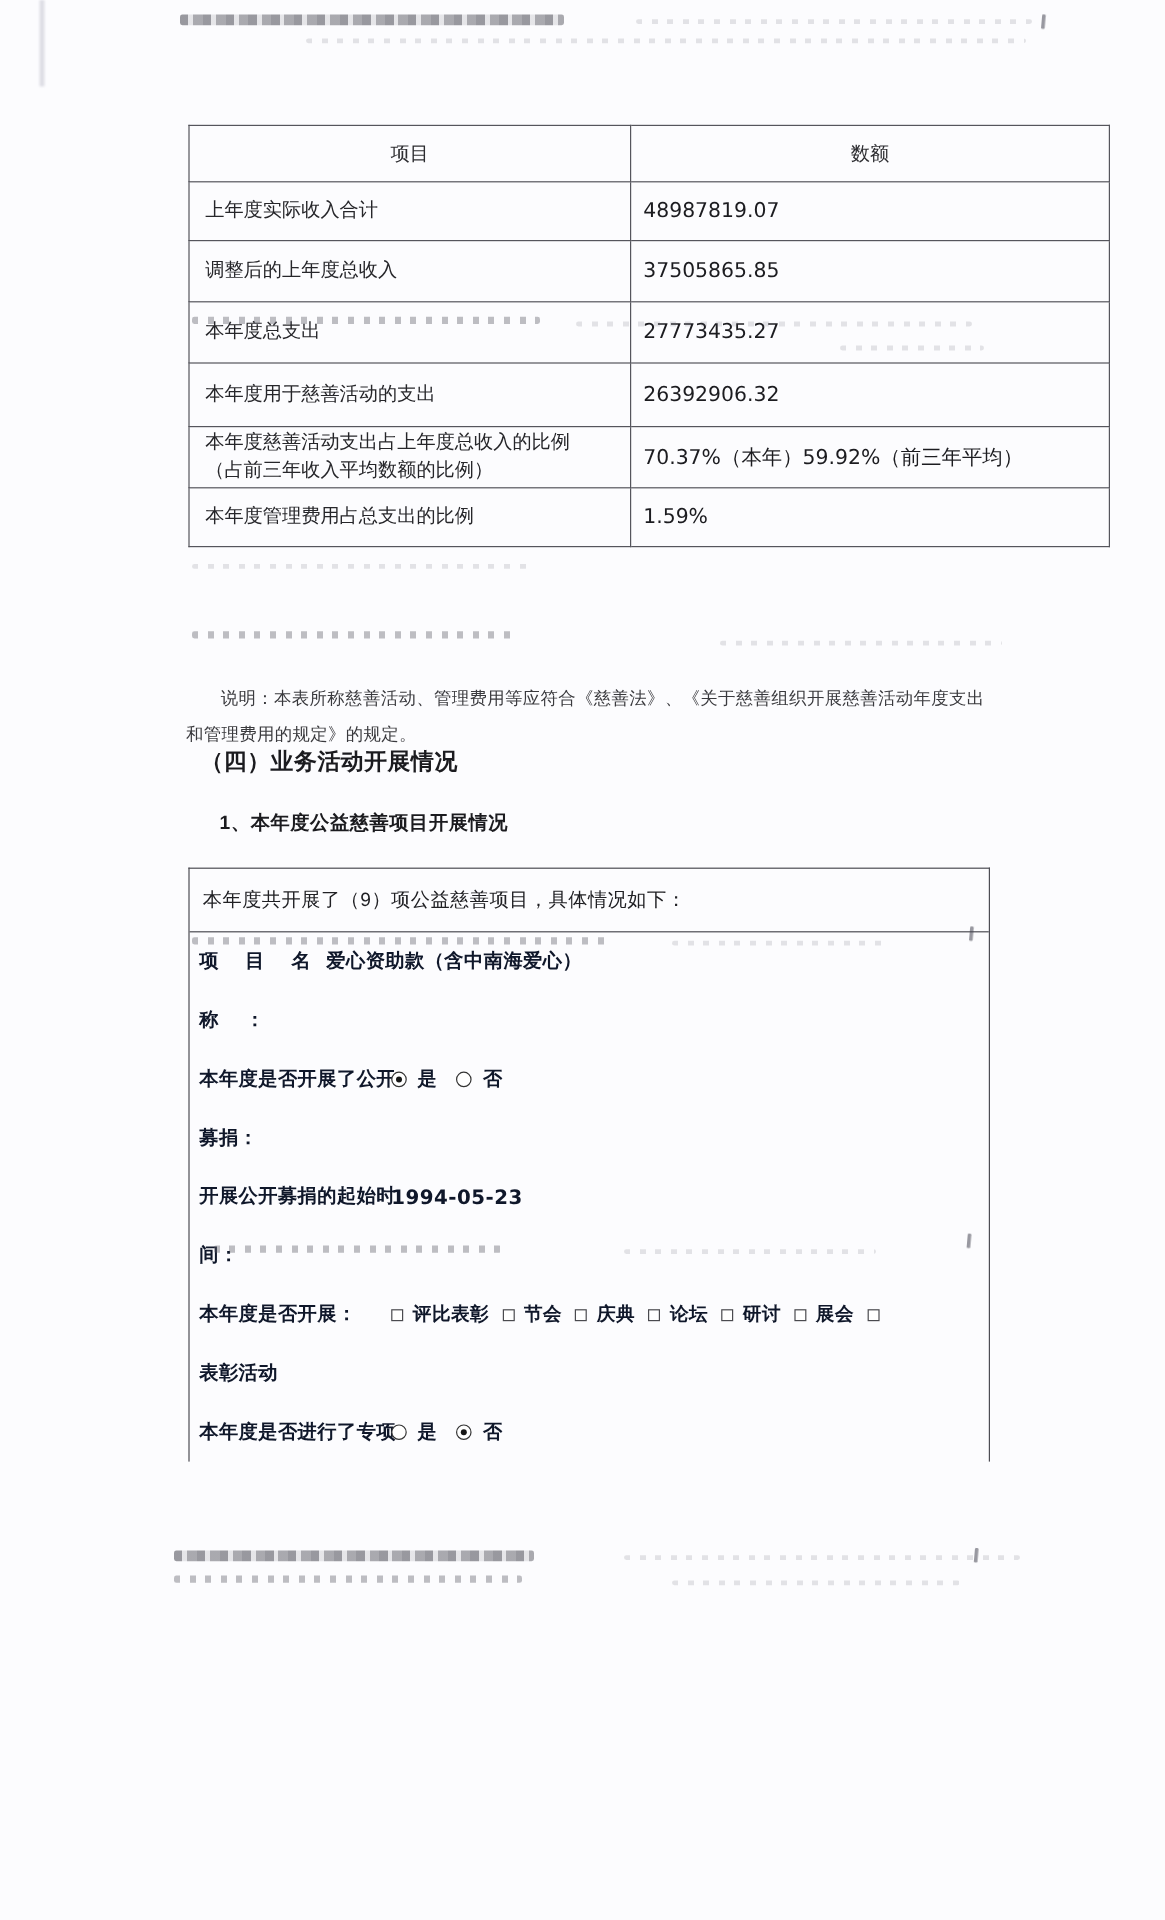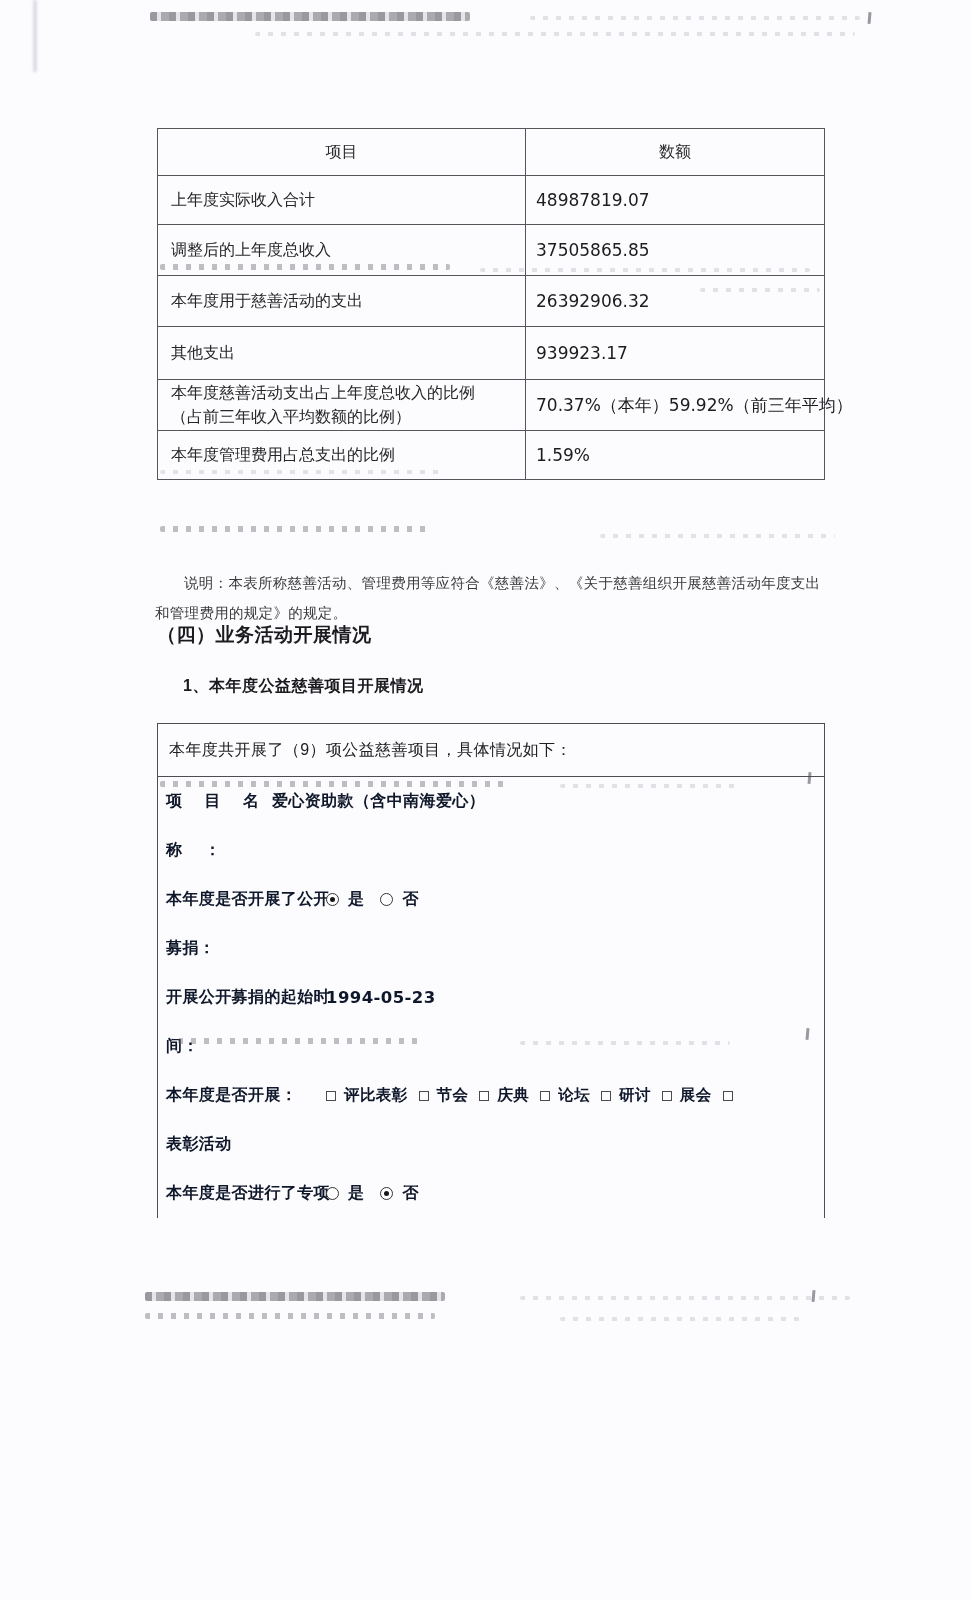--- a/index.html
+++ b/index.html
@@ -8,21 +8,21 @@
     background:#f2f2f5;
     font-family:"Liberation Sans","DejaVu Sans",sans-serif;
     color:#222;
   }
   .page{
     position:relative;width:971px;height:1600px;
     background:#fcfcfe;overflow:hidden;
   }
   
   .fin-table{
-    position:absolute;left:157px;top:128px;width:668px;
+    position:absolute;left:157px;top:104px;width:768px;
     border-collapse:collapse;table-layout:fixed;
   }
   .fin-table col.c1{width:368px}
   .fin-table th,.fin-table td{
     border:1px solid #55555c;
     padding:0;vertical-align:middle;
   }
   .fin-table th{
     height:46px;font-weight:normal;text-align:center;
     font-family:"Liberation Serif","DejaVu Serif",serif;
@@ -48,21 +48,21 @@
   .fin-table tbody tr:nth-child(7) td.val{font-size:15.5px}
   .fin-table tbody tr:nth-child(8) td{height:45px}
   
   .note{
     position:absolute;left:155px;top:568px;width:678px;
     font-size:14.5px;line-height:30px;color:#3a3a3e;
     text-indent:29px;letter-spacing:.3px;
   }
   
   .sec-heading{
-    position:absolute;left:157px;top:622px;
+    position:absolute;left:167px;top:622px;
     font-size:19px;font-weight:bold;color:#1b1b1f;letter-spacing:.5px;
   }
   .sub-heading{
     position:absolute;left:183px;top:676px;
     font-size:16px;font-weight:bold;color:#1b1b1f;letter-spacing:.5px;
   }
   
   .project-box{
     position:absolute;left:157px;top:723px;width:668px;height:495px;
     border:1px solid #4d4d54;border-bottom:none;
@@ -144,26 +144,26 @@
     <tbody>
       <tr>
         <td class="lbl">上年度实际收入合计</td>
         <td class="val">48987819.07</td>
       </tr>
       <tr>
         <td class="lbl">调整后的上年度总收入</td>
         <td class="val">37505865.85</td>
       </tr>
       <tr>
+        <td class="lbl">本年度总支出</td>
+        <td class="val">27773435.27</td>
+      </tr>
+      <tr>
         <td class="lbl">本年度用于慈善活动的支出</td>
         <td class="val">26392906.32</td>
-      </tr>
-      <tr>
-        <td class="lbl">其他支出</td>
-        <td class="val">939923.17</td>
       </tr>
       <tr>
         <td class="lbl">
           <div>本年度慈善活动支出占上年度总收入的比例</div>
           <div>（占前三年收入平均数额的比例）</div>
         </td>
         <td class="val">70.37%（本年）59.92%（前三年平均）</td>
       </tr>
       <tr>
         <td class="lbl">本年度管理费用占总支出的比例</td>

